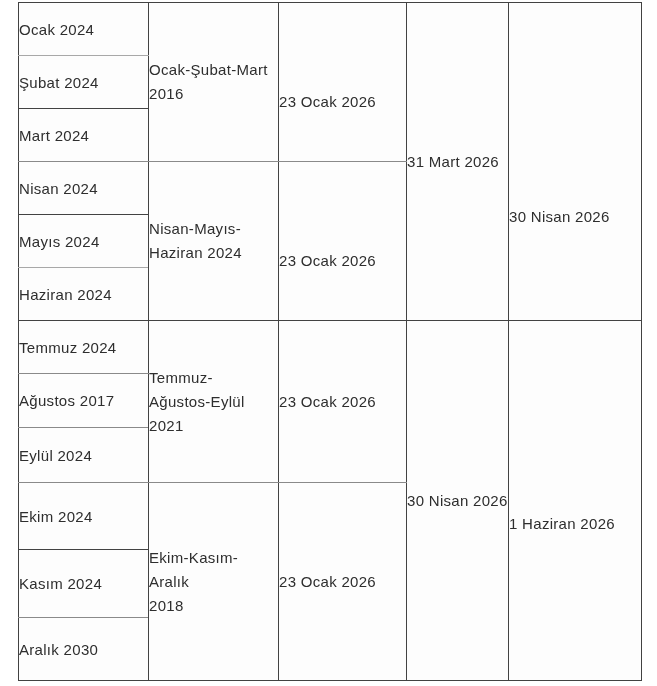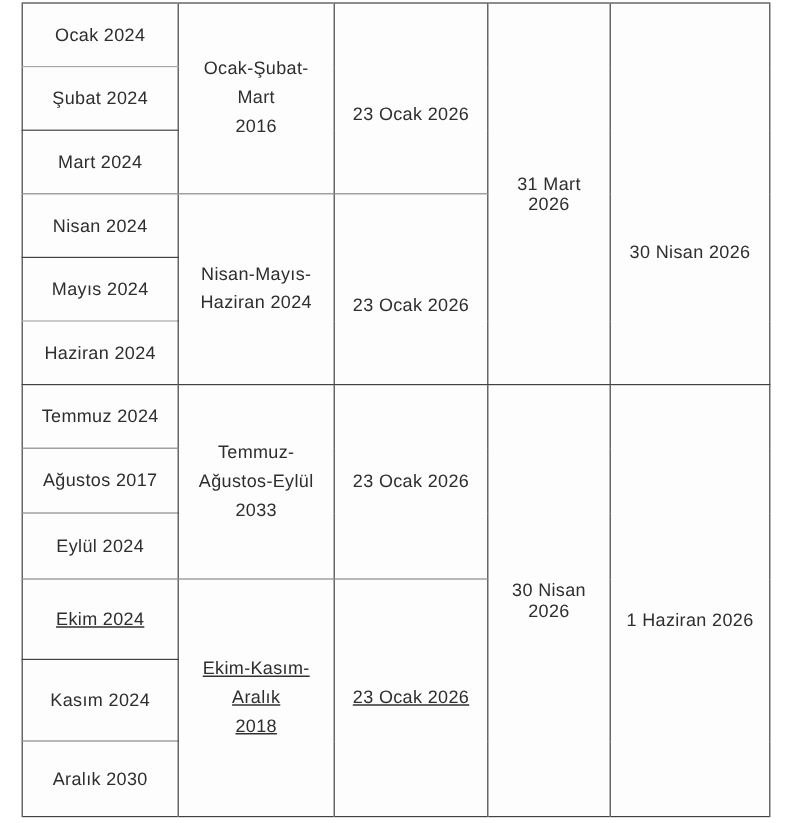--- a/index.html
+++ b/index.html
@@ -22,32 +22,32 @@
     border-collapse:collapse;
     table-layout:fixed;
     position:absolute;left:18px;top:2px;
     width:623px;
     border:1px solid var(--border-dark);
   }
   td{
     background:var(--cell-background);
     border-left:1px solid var(--border-dark);
     border-right:1px solid var(--border-dark);
-    text-align:center;
+    text-align:left;
     vertical-align:middle;
     color:var(--text);
     font-size:15px;
     letter-spacing:.3px;
-    padding:12px;
+    padding:0;
     overflow:hidden;
   }
   tr.h53{height:53px;}
   tr.h54{height:54px;}
   tr.h55{height:55px;}
-  tr.h67{height:67px;text-decoration:underline;}
+  tr.h67{height:67px;}
   tr.h68{height:68px;}
   tr.h63{height:63px;}
   .bb-l{border-bottom:1px solid var(--border-light);}
   .bb-m{border-bottom:1px solid var(--border-medium);}
   .bb-d{border-bottom:1px solid var(--border-dark);}
   .group{white-space:pre-line;line-height:24px;}
   .push-38{padding-top:38px;}
   .push-46{padding-top:46px;}
   .push-110{padding-top:110px;}
 </style>
@@ -87,21 +87,21 @@
       <tr class="h53">
         <td class="bb-l">Mayıs 2024</td>
       </tr>
       <tr class="h53">
         <td class="bb-d">Haziran 2024</td>
       </tr>
       <tr class="h53">
         <td class="bb-m">Temmuz 2024</td>
         <td class="group bb-m" rowspan="3">Temmuz-
 Ağustos-Eylül
-2033</td>
+2021</td>
         <td class="bb-m" rowspan="3">23 Ocak 2026</td>
         <td rowspan="6">30 Nisan 2026</td>
         <td class="push-46" rowspan="6">1 Haziran 2026</td>
       </tr>
       <tr class="h54">
         <td class="bb-m">Ağustos 2017</td>
       </tr>
       <tr class="h55">
         <td class="bb-m">Eylül 2024</td>
       </tr>

